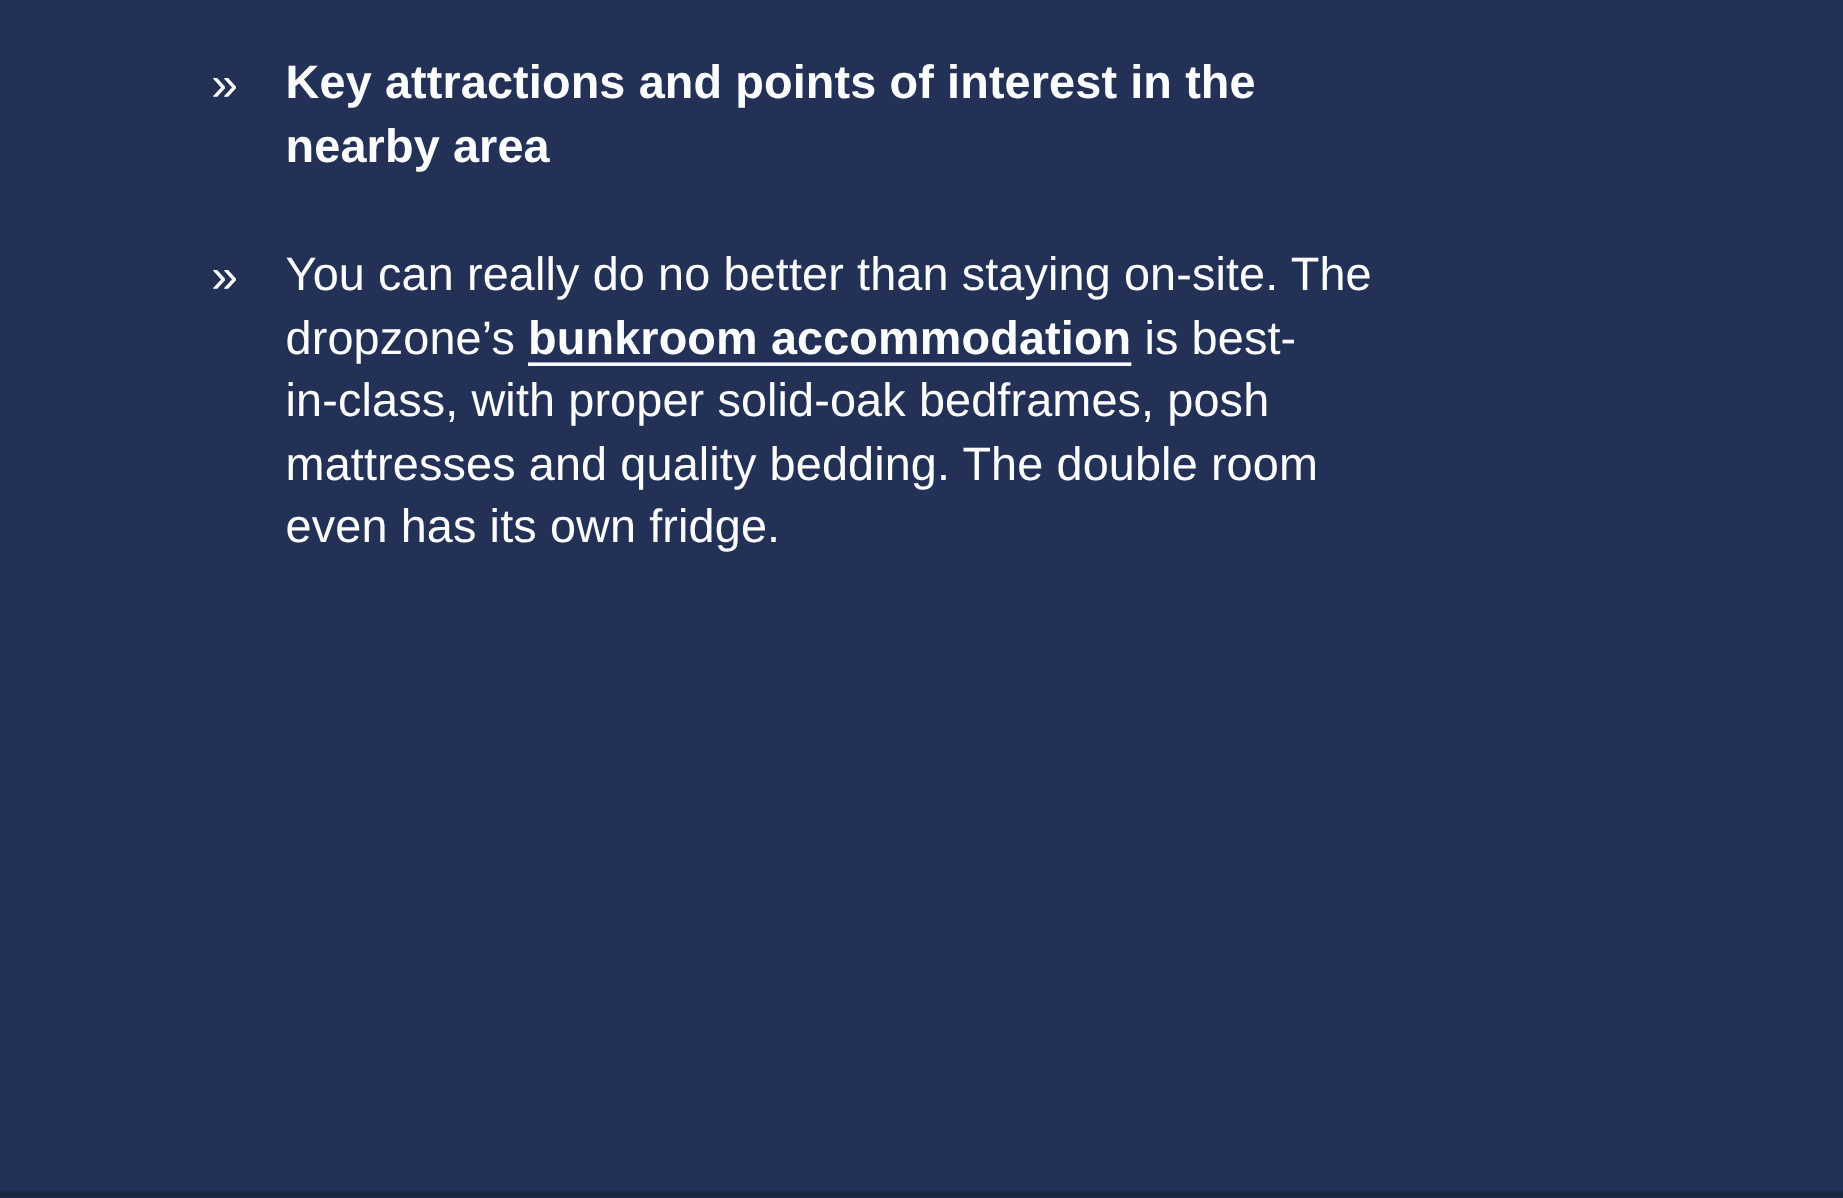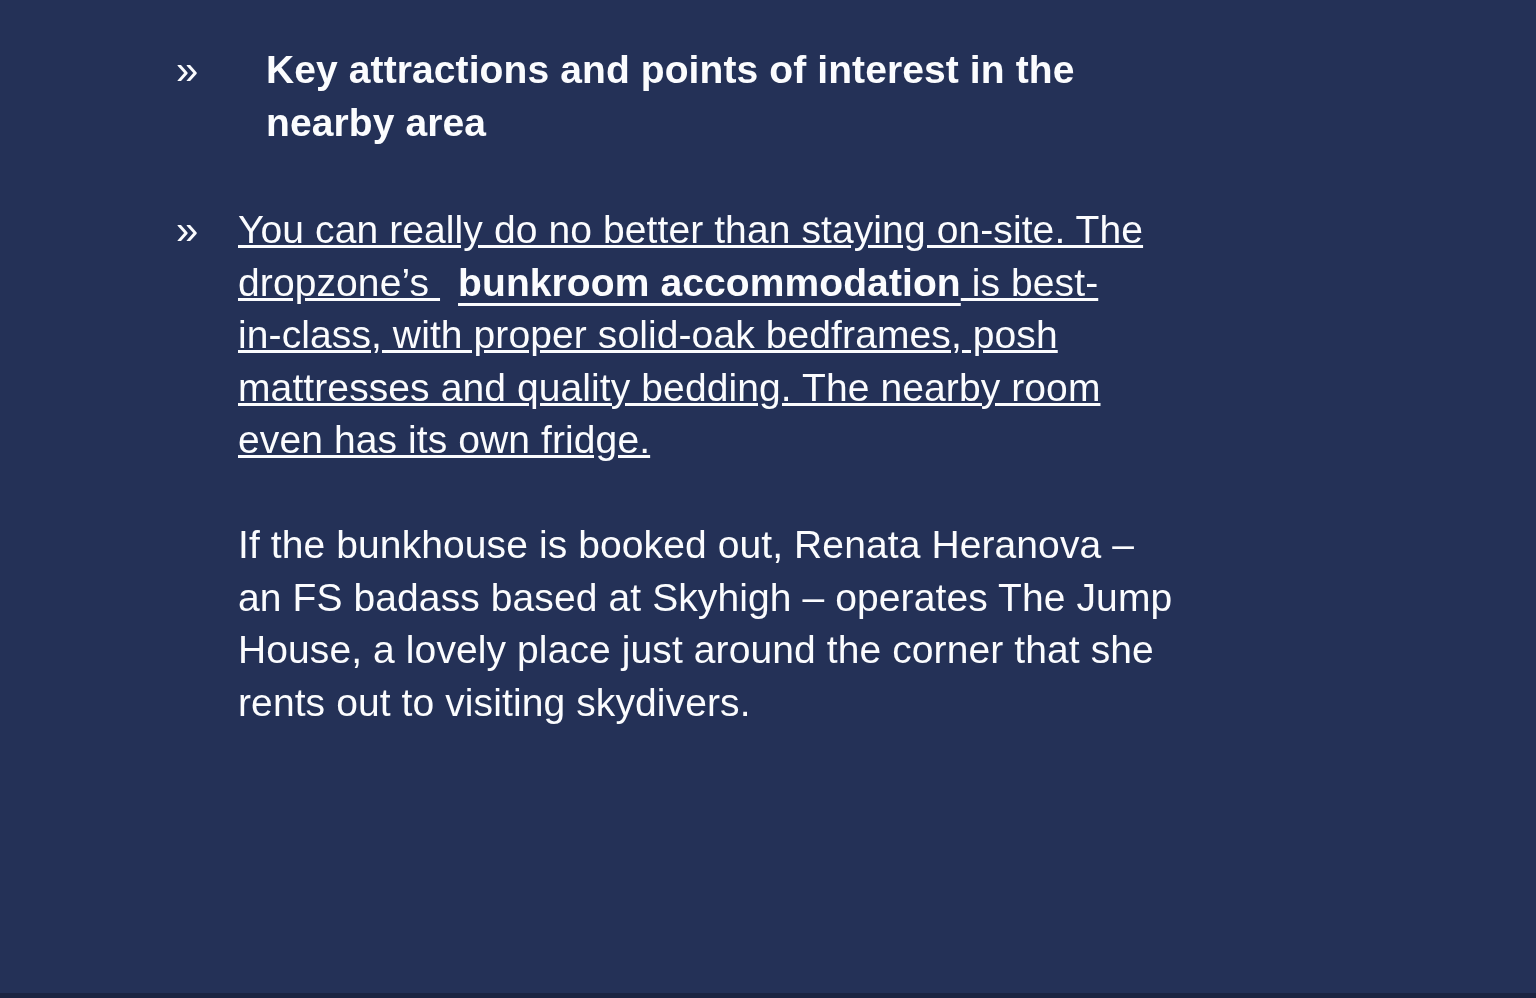--- a/index.html
+++ b/index.html
@@ -42,41 +42,38 @@
   }
   .item-body {
     flex: 1 1 auto;
     font-size: 39px;
     line-height: 52.5px;
     letter-spacing: 0.1px;
   }
   .heading {
     font-weight: bold;
     white-space: pre-line;
-    margin-left: 28px;
   }
   .para {
     margin: 0;
     white-space: pre-line;
   }
   .para + .para {
     margin-top: 52.5px;
   }
   .inline-part {
     white-space: pre-line;
-    text-decoration: underline;
   }
   .link {
     font-weight: bold;
     color: var(--text);
     text-decoration: underline;
     text-decoration-thickness: 2.5px;
     text-underline-offset: 7px;
     cursor: pointer;
-    margin-left: 18px;
   }
   .bottom-bar {
     position: absolute;
     left: 0;
     bottom: 0;
     width: 100%;
     height: 5px;
     background: var(--bar);
   }
 </style>
@@ -93,25 +90,21 @@
 nearby area</div>
       </div>
     </div>
 
     <div class="item">
       <div class="bullet">»</div>
       <div class="item-body">
         <p class="para"><span class="inline-part">You can really do no better than staying on-site. The
 dropzone’s </span><span class="link">bunkroom accommodation</span><span class="inline-part"> is best-
 in-class, with proper solid-oak bedframes, posh
-mattresses and quality bedding. The nearby room
+mattresses and quality bedding. The double room
 even has its own fridge.</span></p>
-        <p class="para">If the bunkhouse is booked out, Renata Heranova –
-an FS badass based at Skyhigh – operates The Jump
-House, a lovely place just around the corner that she
-rents out to visiting skydivers.</p>
       </div>
     </div>
 
   </div>
 
   <div class="bottom-bar"></div>
 </div>
 
 </body></html>

